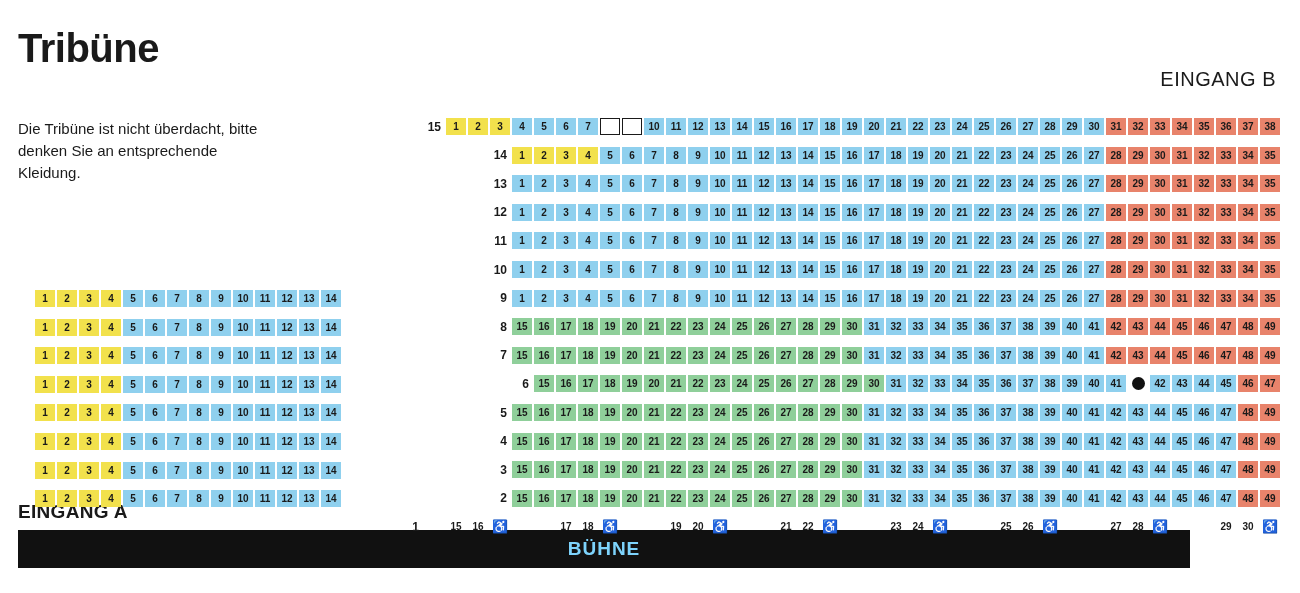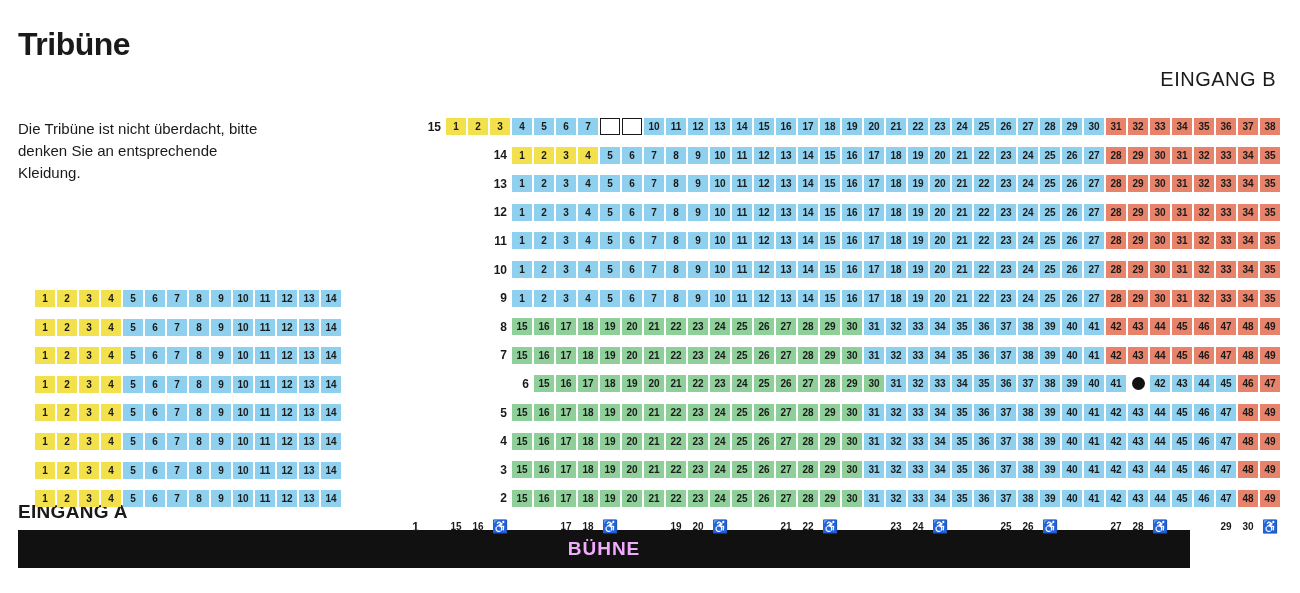--- a/index.html
+++ b/index.html
@@ -6,38 +6,38 @@
   body{
     width:1300px;height:593px;
     background:#ffffff;
     font-family:"Liberation Sans", sans-serif;
     color:#1a1a1a;
     position:relative;
     overflow:hidden;
   }
   #title{
     position:absolute;left:18px;top:26px;
-    font-size:32px;font-weight:bold;letter-spacing:-0.5px;
+    font-size:40px;font-weight:bold;letter-spacing:-0.5px;
   }
   #entranceB{
     position:absolute;right:24px;top:68px;
     font-size:20px;font-weight:normal;letter-spacing:0.5px;
   }
   #note{
     position:absolute;left:18px;top:118px;
     font-size:15px;font-weight:normal;line-height:1.45;
     width:250px;
   }
   #entranceA{
     position:absolute;left:18px;top:501px;
     font-size:19px;font-weight:bold;letter-spacing:0.3px;
   }
   #stage{
     position:absolute;left:18px;top:530px;
-    width:1172px;height:38px;background:#111111;color:#f0abfc;
+    width:1172px;height:38px;background:#111111;color:#7dd3fc;
     display:flex;align-items:center;justify-content:center;
     font-size:19px;font-weight:bold;letter-spacing:1px;
   }
   
   #map{position:absolute;left:17px;top:0;width:1300px;height:512px;}
   .row{position:absolute;display:flex;align-items:center;height:19px;}
   .rowlabel{
     font-size:12px;font-weight:bold;text-align:right;
     width:22px;margin-right:5px;color:#1a1a1a;
   }

